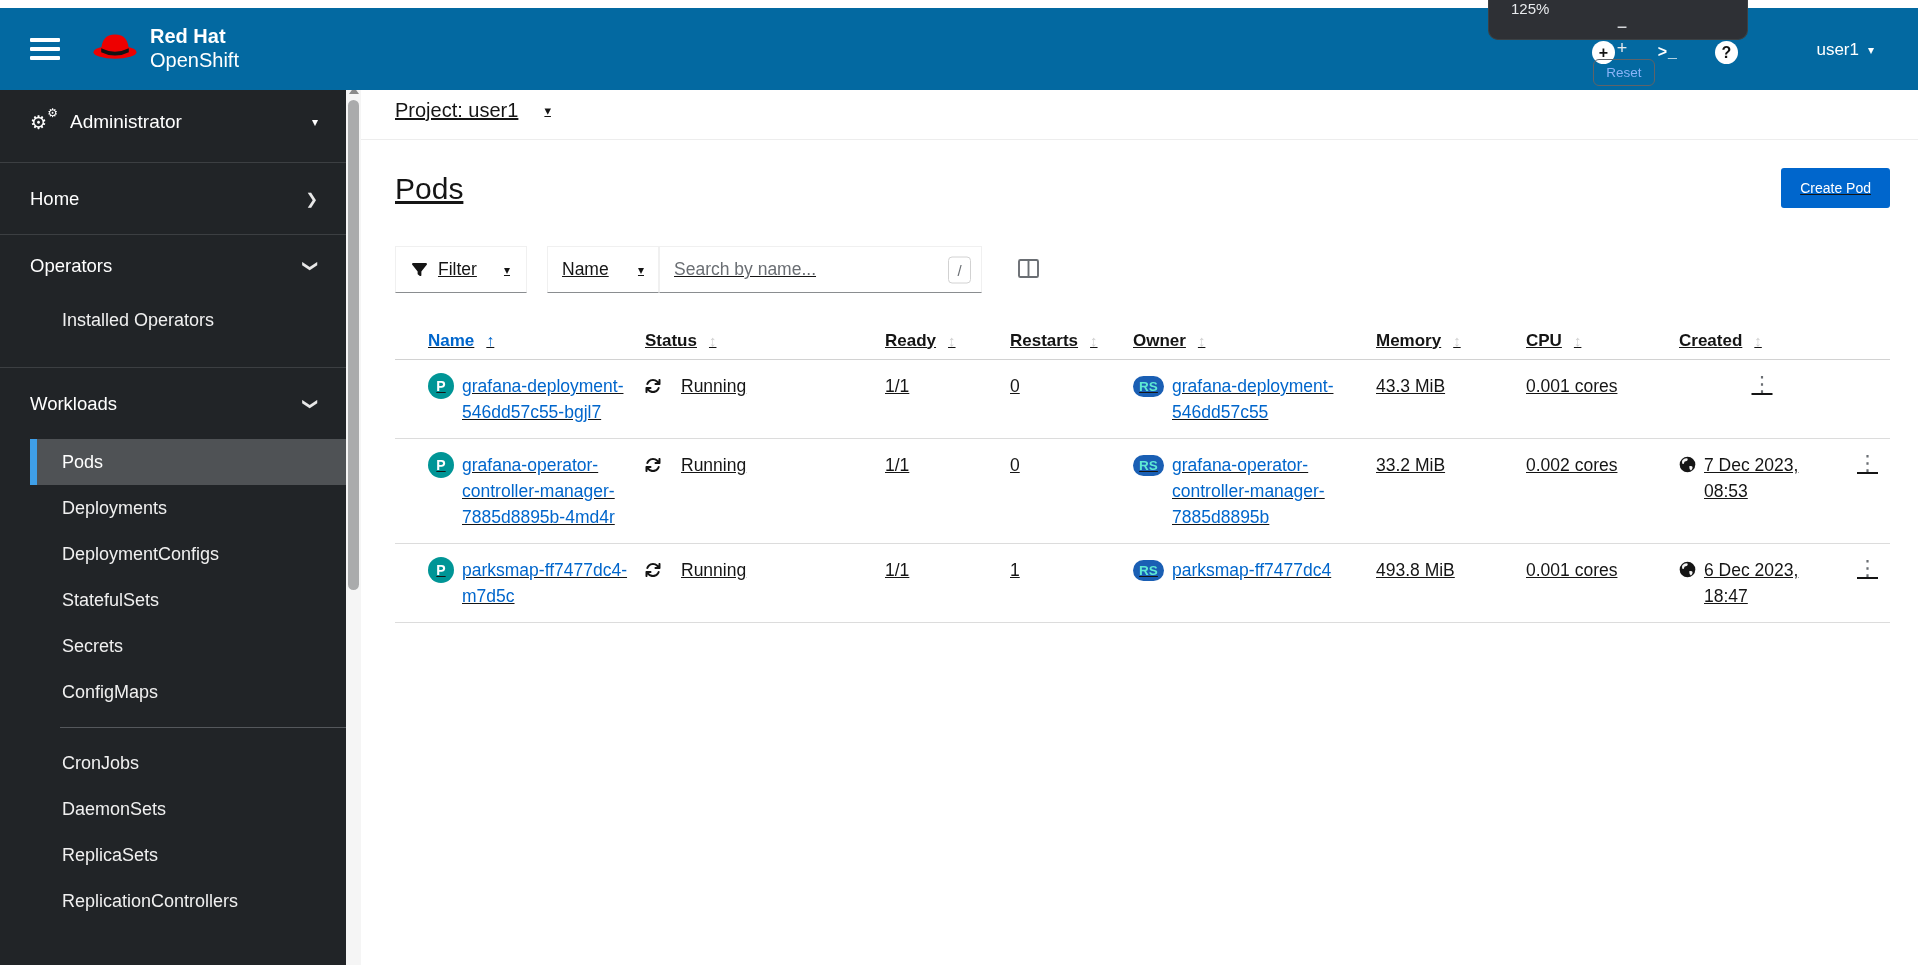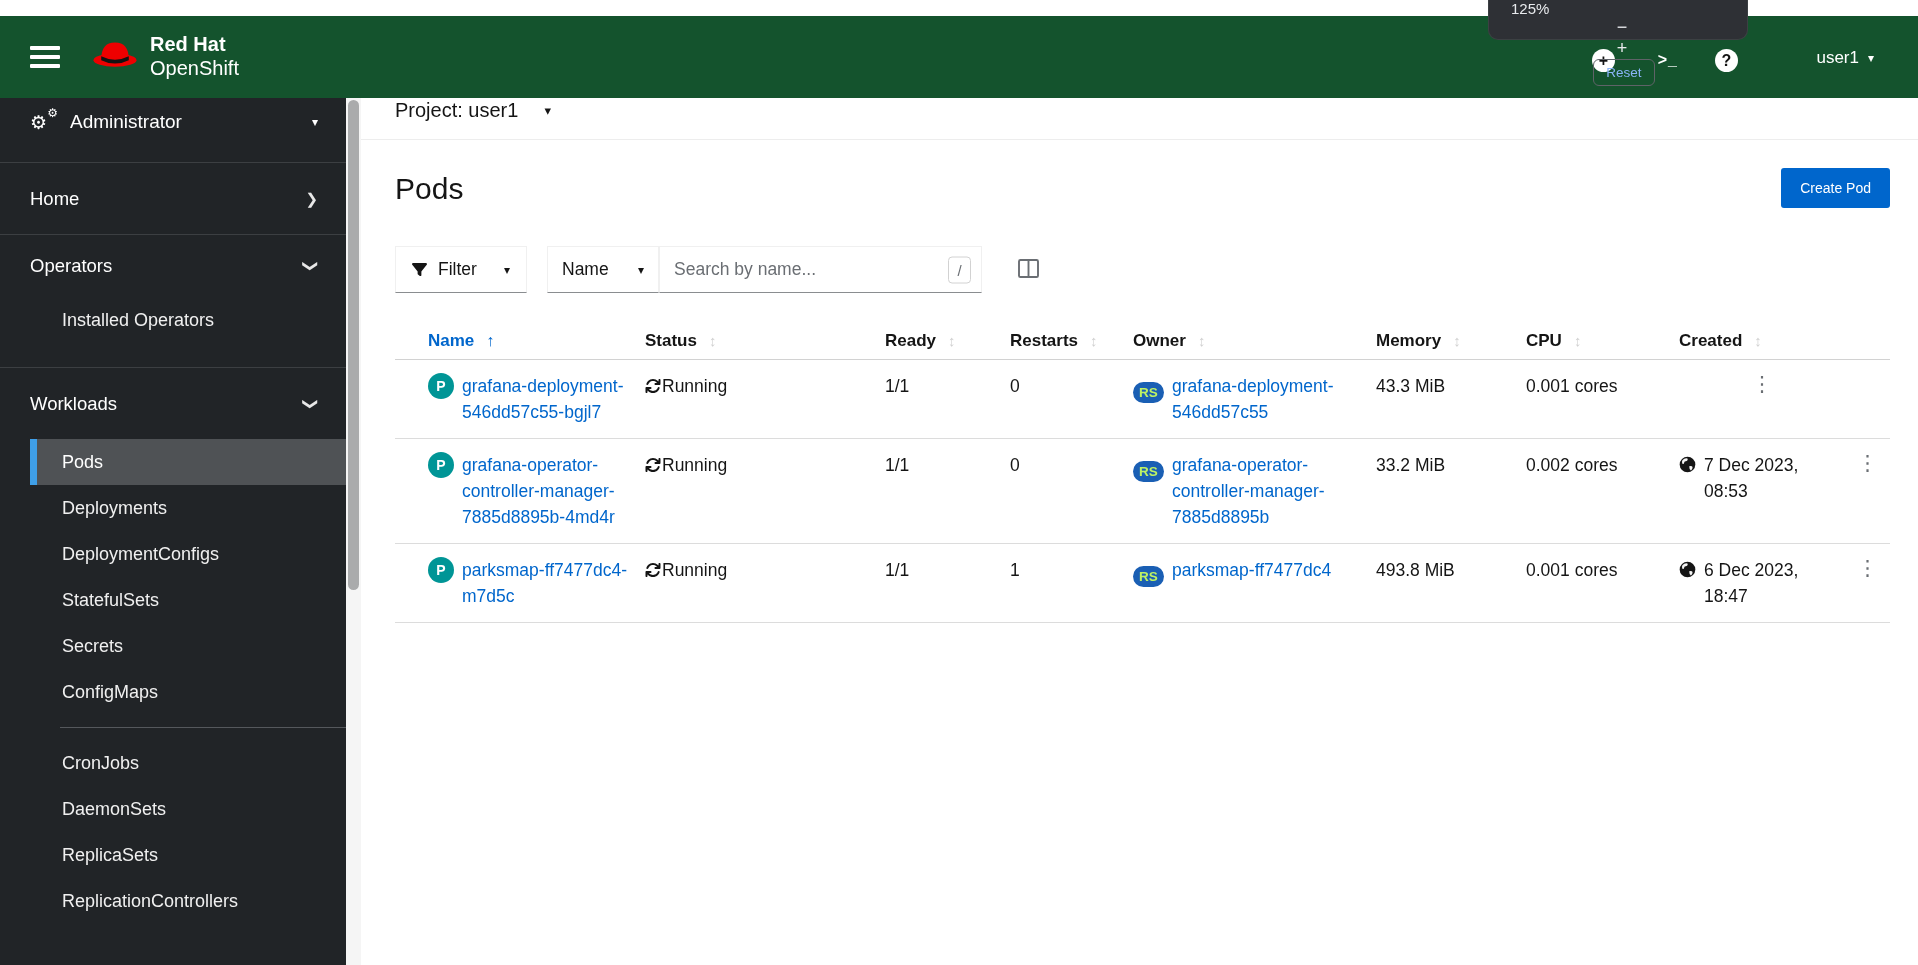--- a/index.html
+++ b/index.html
@@ -1,20 +1,20 @@
 <!DOCTYPE html>
 <html><head>
 <meta charset="utf-8">
 <style>
   * { margin:0; padding:0; box-sizing:border-box; }
   html,body { width:1918px; height:965px; overflow:hidden; background:#fff;
     font-family:"Liberation Sans","DejaVu Sans",sans-serif; color:#151515; }
 
   
-  .masthead { position:absolute; left:0; top:16px; width:1918px; height:82px; background:#14532d; z-index:20; }
+  .masthead { position:absolute; left:0; top:8px; width:1918px; height:82px; background:#0369a1; z-index:20; }
   .burger { position:absolute; left:30px; top:30px; width:30px; height:22px; cursor:pointer; }
   .burger span { display:block; height:4px; background:#fff; border-radius:1px; margin-bottom:5px; }
   .brand { position:absolute; left:92px; top:16px; display:flex; align-items:center; gap:12px; }
   .brand-text { color:#fff; font-size:20px; line-height:24px; }
   .brand-text .b1 { font-weight:700; }
   .mast-icons { position:absolute; top:0; right:0; height:82px; }
   .circ-icon { position:absolute; top:33px; width:23px; height:23px; border-radius:50%; background:#fff;
     color:#131313; font-size:16px; font-weight:700; display:flex; align-items:center; justify-content:center; cursor:pointer; }
   .term-icon { position:absolute; top:35px; color:#fff; font-weight:700; font-size:16px; letter-spacing:1px; cursor:pointer; }
   .user-menu { position:absolute; top:32px; right:44px; color:#fff; font-size:17px; display:flex; gap:9px; align-items:center; cursor:pointer; }
@@ -48,21 +48,21 @@
   .sb-inner-divider { border:none; border-top:1px solid #55585c; margin:12px 0 12px 60px; }
   .ops-gap { height:24px; }
 
   
   .sb-scroll { position:absolute; left:346px; top:82px; width:15px; bottom:0; background:#f5f5f5; z-index:5; }
   .sb-scroll .arrow-up { position:absolute; top:5px; left:50%; transform:translateX(-50%);
     width:0; height:0; border-left:5px solid transparent; border-right:5px solid transparent; border-bottom:7px solid #8a8a8a; }
   .sb-scroll .thumb { position:absolute; top:18px; left:2px; width:11px; height:490px; background:#aaabac; border-radius:7px; cursor:pointer; }
 
   
-  .main { position:absolute; left:361px; top:82px; right:0; bottom:0; background:#fff; }
+  .main { position:absolute; left:361px; top:82px; right:0; bottom:0; background:#fff;text-decoration:underline; }
   .project-bar { height:58px; display:flex; align-items:center; padding-left:34px; border-bottom:1px solid #ededed; }
   .project-bar .plabel { font-size:20px; cursor:pointer; }
   .project-bar .caret { margin-left:26px; font-size:13px; cursor:pointer; }
 
   .page-header { display:flex; align-items:flex-start; justify-content:space-between; padding:28px 28px 0 34px; }
   .page-title { font-size:30px; font-weight:500; line-height:42px; }
   .btn-primary { background:#0066cc; color:#fff; border:none; border-radius:3px; height:40px; padding:0 19px;
     font-size:14px; font-family:inherit; cursor:pointer; }
 
   .toolbar { display:flex; margin:36px 0 0 34px; height:47px; }
@@ -86,25 +86,25 @@
   .tgrid { display:grid; grid-template-columns:217px 240px 125px 123px 243px 150px 153px 166px 45px; padding-left:33px; }
   .thead { height:38px; align-items:center; border-bottom:1px solid #d2d2d2; font-weight:700; font-size:17px; }
   .th { display:flex; align-items:center; gap:12px; cursor:pointer; }
   .th.sorted { color:#0066cc; }
   .sort-arrow { color:#0066cc; font-size:16px; font-weight:700; }
   .sort-idle { color:#d2d2d2; font-size:15px; font-weight:400; }
   .trow { border-bottom:1px solid #dcdcdc; padding-top:13px; padding-bottom:13px; line-height:26px; align-items:start; }
   .cell-name { display:flex; gap:8px; align-items:flex-start; }
   .badge-pod { flex:none; width:26px; height:26px; border-radius:50%; background:#009596; color:#fff;
     font-size:14px; font-weight:700; display:flex; align-items:center; justify-content:center; margin-top:0; }
-  .badge-rs { flex:none; min-width:31px; height:21px; border-radius:11px; background:#1a5fb4; color:#bef264;
-    font-size:13.5px; font-weight:700; display:flex; align-items:center; justify-content:center; padding:0 6px; margin-top:9px; }
+  .badge-rs { flex:none; min-width:31px; height:21px; border-radius:11px; background:#1a5fb4; color:#5eead4;
+    font-size:13.5px; font-weight:700; display:flex; align-items:center; justify-content:center; padding:0 6px; margin-top:3px; }
   a.res-link { color:#0066cc; text-decoration:none; max-width:182px; overflow-wrap:break-word; display:inline-block; cursor:pointer; }
   a.owner-link { max-width:192px; }
-  .cell-status { display:flex; align-items:center; gap:1px; }
+  .cell-status { display:flex; align-items:center; gap:20px; }
   .cell-status svg { flex:none; }
   .cell-created { display:flex; gap:8px; align-items:flex-start; }
   .cell-created .date-text { max-width:118px; display:inline-block; }
   .globe-icon { margin-top:4px; flex:none; }
   .kebab { justify-self:center; background:none; border:none; color:#6a6e73; font-size:21px; cursor:pointer;
     line-height:22px; padding:0 6px; }
 </style>
 </head>
 <body>
 

